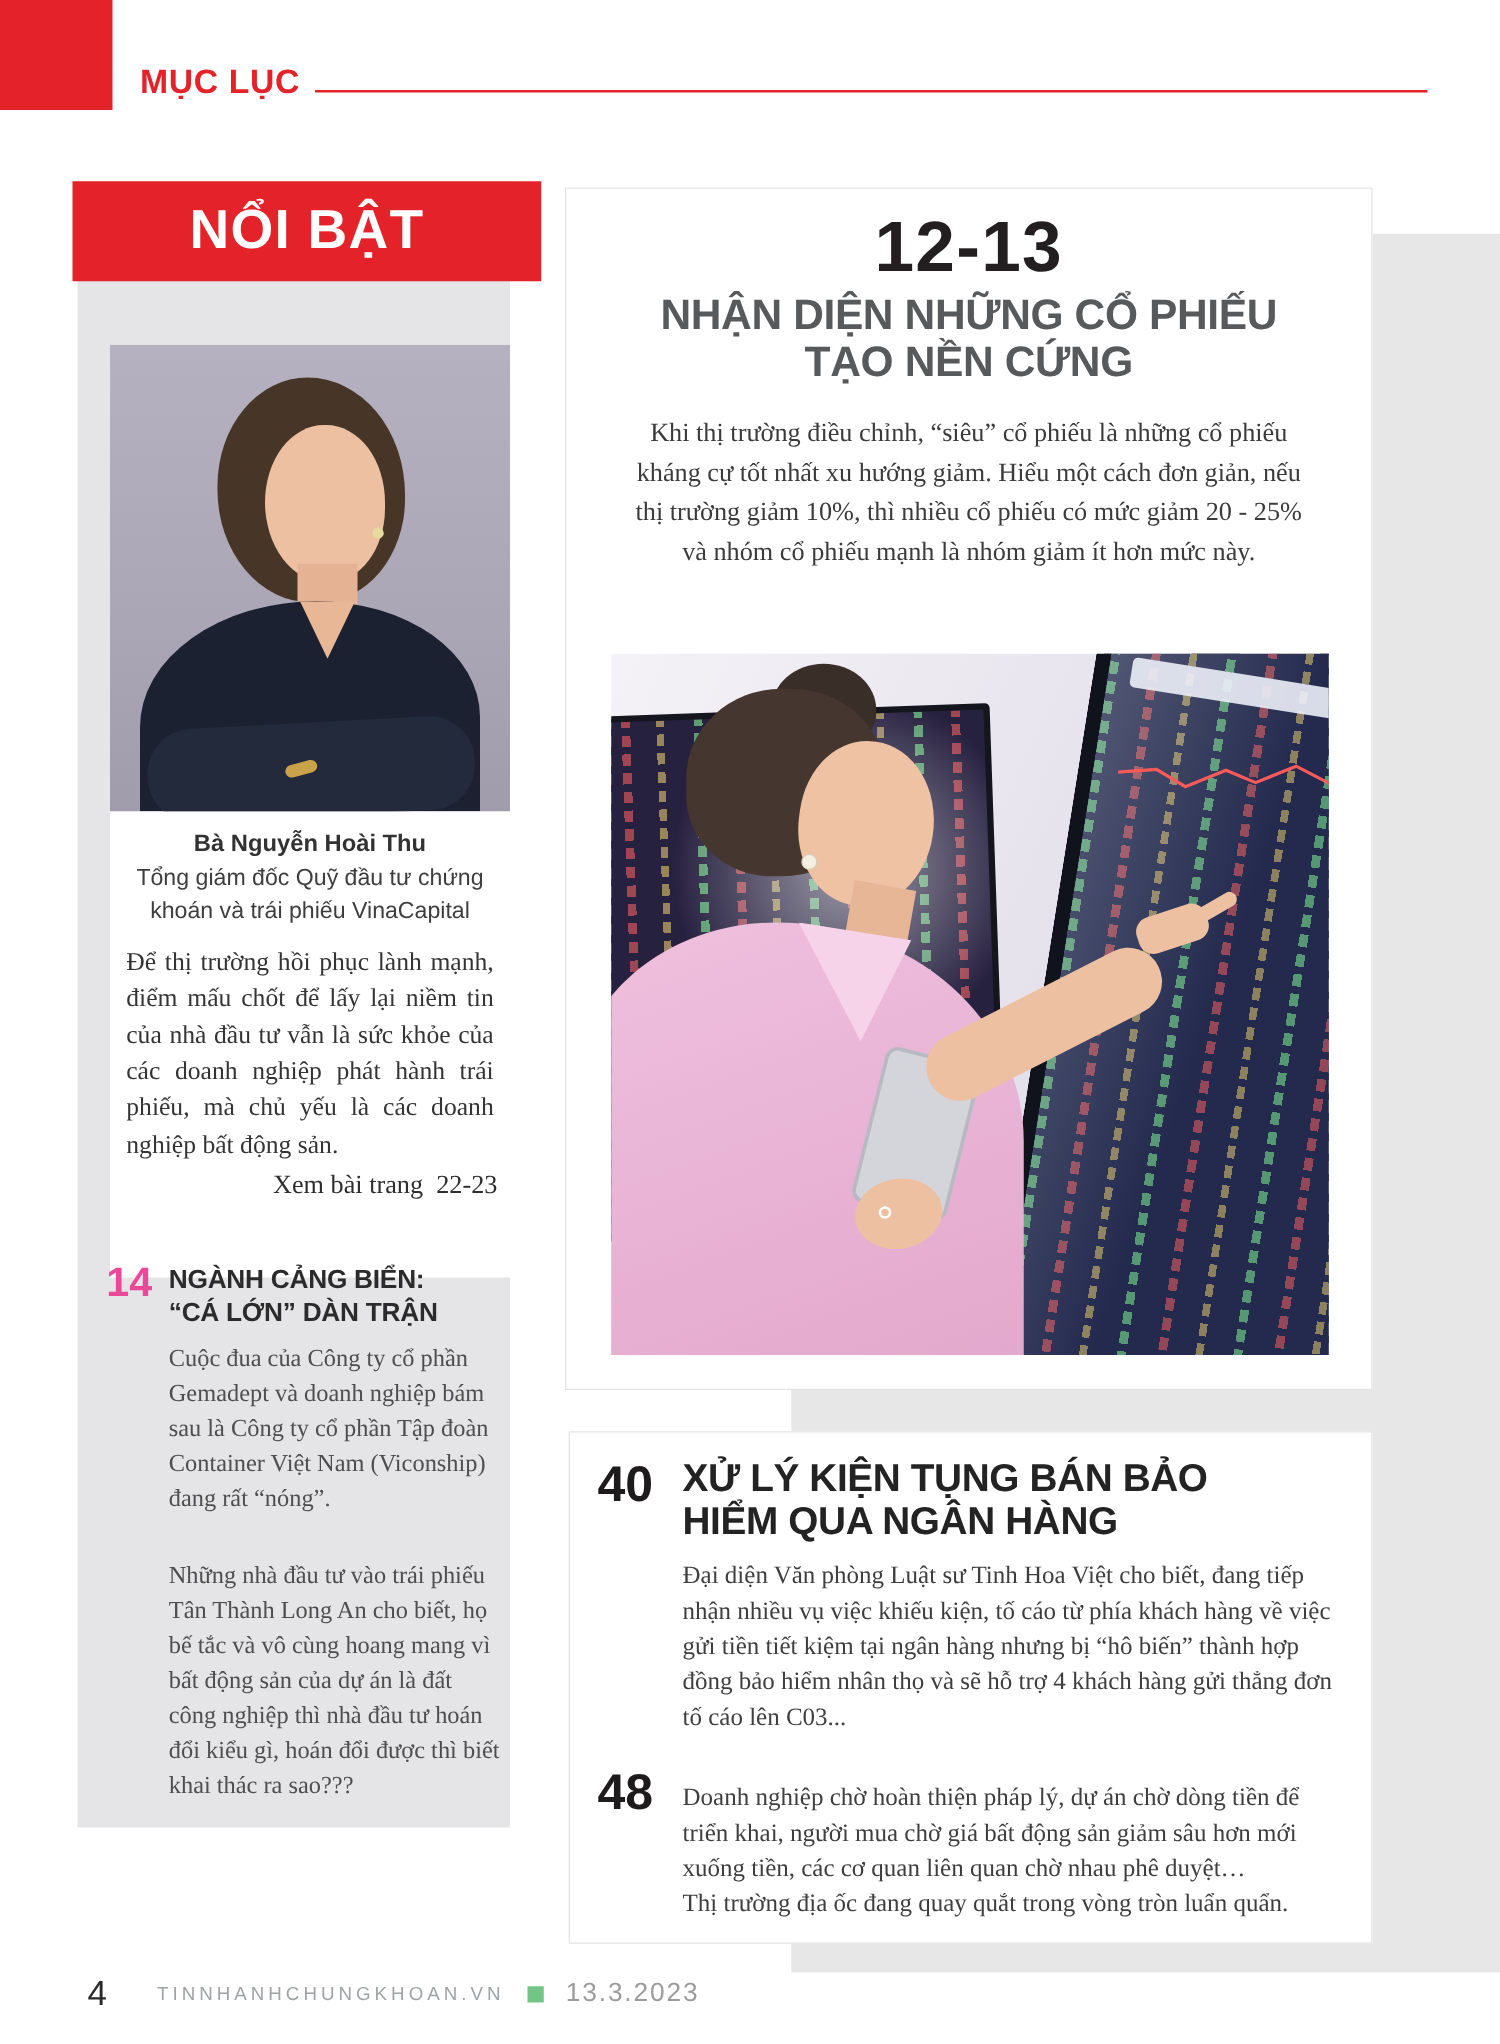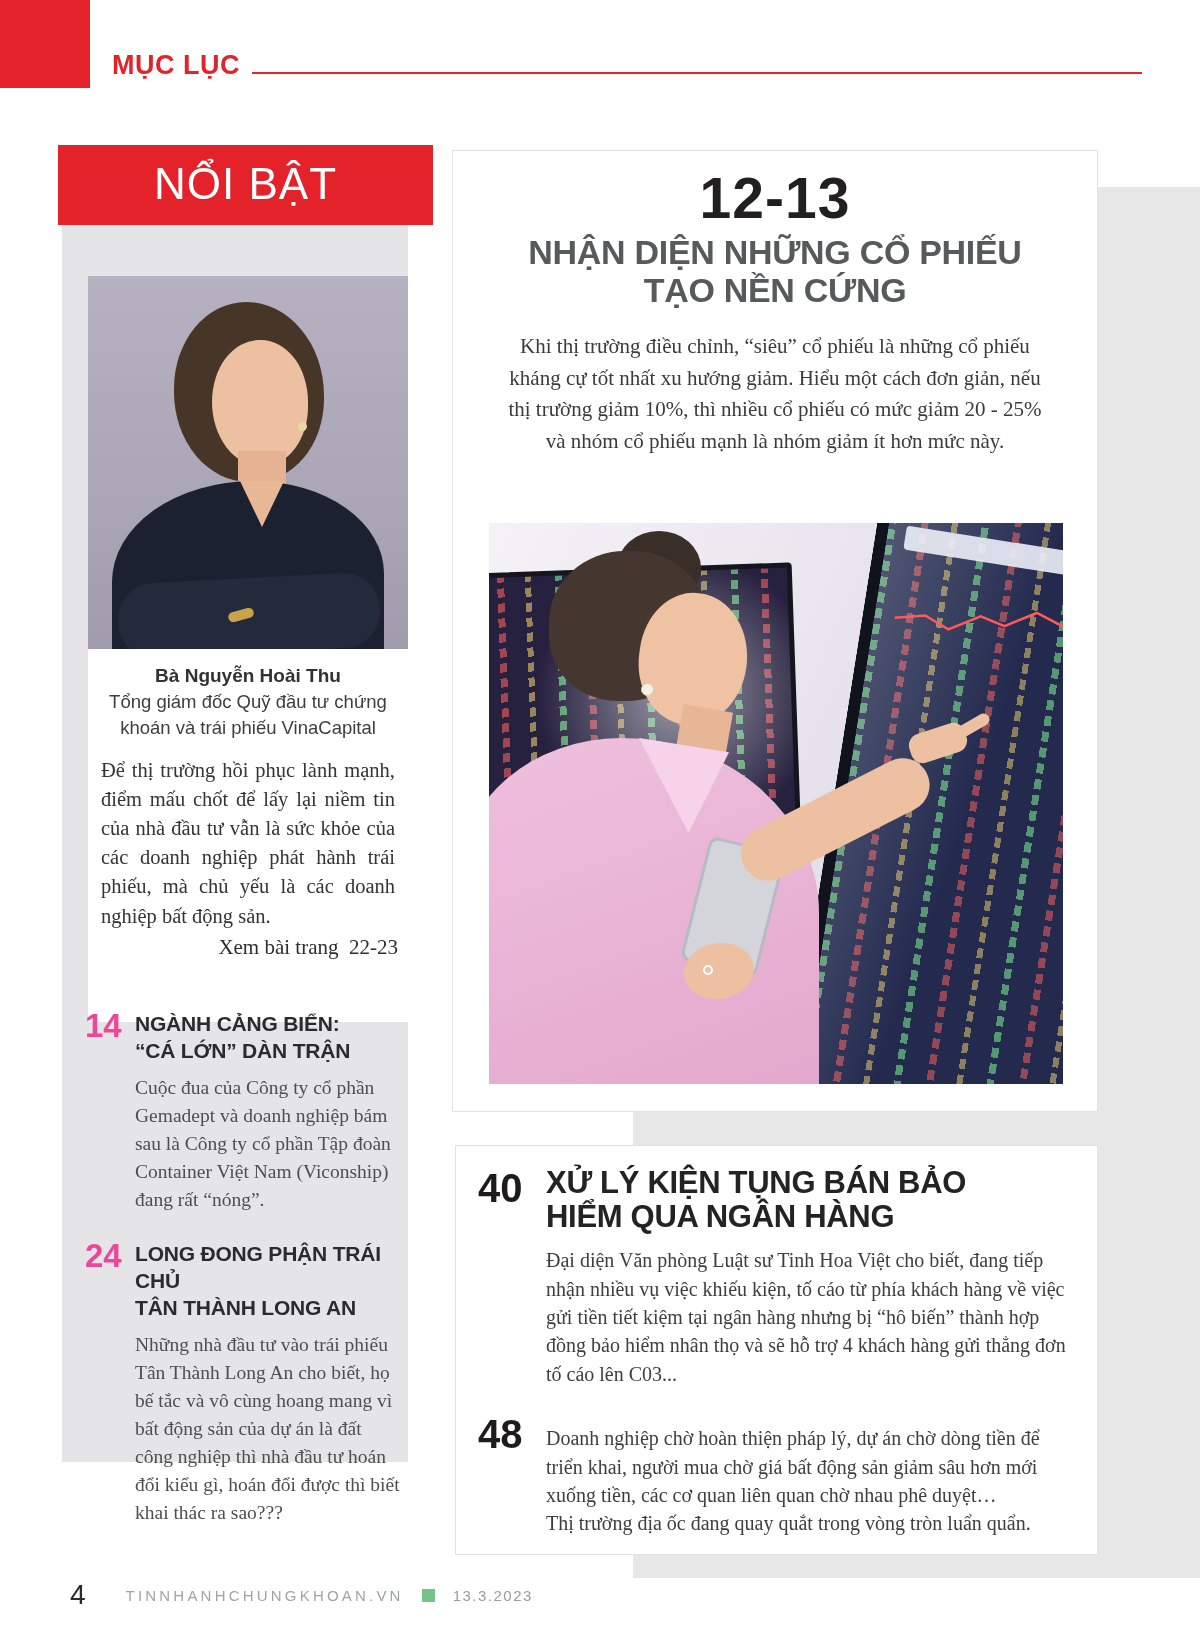--- a/index.html
+++ b/index.html
@@ -11,21 +11,21 @@
   .page{position:relative; width:1200px; height:1635px; background:#fff; overflow:hidden;}
 
   
   .corner-square{position:absolute; left:0; top:0; width:90px; height:88px; background:var(--accent-red,#e32329);}
   .muc-luc{position:absolute; left:112px; top:50px; font-size:27px; font-weight:700; letter-spacing:.5px; color:var(--accent-red,#e32329);}
   .header-rule{position:absolute; left:252px; top:72px; width:890px; height:2px; background:var(--accent-red,#e32329);}
 
   
   .left-panel{position:absolute; left:62px; top:145px; width:346px; height:1317px; background:var(--panel-gray,#e5e5e7);}
   .noibat-banner{position:absolute; left:58px; top:145px; width:375px; height:80px; background:var(--accent-red,#e32329);
-    color:#fff; font-size:44px; font-weight:400; letter-spacing:1px; text-align:center; line-height:78px;}
+    color:#fff; font-size:44px; font-weight:700; letter-spacing:1px; text-align:center; line-height:78px;}
   .featured-card{position:absolute; left:88px; top:252px; width:320px; height:746px; background:#fff;margin-top:24px;}
   .portrait{position:relative; width:320px; height:373px; overflow:hidden;
     background:linear-gradient(180deg,#b5b1c0 0%,#aaa6b5 60%,#a09cab 100%);}
   .p-hair{position:absolute; left:86px; top:26px; width:150px; height:180px; background:#473527; border-radius:48% 52% 46% 50%;}
   .p-face{position:absolute; left:124px; top:64px; width:96px; height:126px; background:#edc0a2; border-radius:50% 50% 48% 52%;}
   .p-neck{position:absolute; left:150px; top:175px; width:48px; height:48px; background:#e5b394;}
   .p-earring{position:absolute; left:210px; top:146px; width:9px; height:9px; background:#e8d9a0; border-radius:50%;}
   .p-suit{position:absolute; left:24px; top:205px; width:272px; height:168px; background:#1b2130; border-radius:52% 48% 0 0 / 60% 55% 0 0;}
   .p-vneck{position:absolute; left:152px; top:205px; width:44px; height:46px; background:#e8b795; clip-path:polygon(0 0,100% 0,50% 100%);}
   .p-arms{position:absolute; left:30px; top:302px; width:262px; height:75px; background:#222a3b; border-radius:36px; transform:rotate(-3deg);}
@@ -93,21 +93,21 @@
   .b-item + .b-item{margin-top:24px;}
   .b-num{font-size:40px; font-weight:700; color:#1d1b1c; line-height:1; padding-left:8px; margin-top:2px;}
   .b-title{font-size:31px; font-weight:700; line-height:1.1; letter-spacing:-.3px; color:#232323; white-space:pre-line;}
   .b-desc{grid-column:2; margin-top:12px; font-family:"Liberation Serif","DejaVu Serif",serif; font-size:20px; line-height:1.42; color:#3e3e3e; white-space:pre-line;}
 
   
   .footer{position:absolute; left:70px; top:1578px; height:34px; display:flex; align-items:center;}
   .footer-page{font-size:28px; color:#2a2a2a;}
   .footer-site{margin-left:40px; font-size:15px; letter-spacing:3.2px; color:#a0a3a6;}
   .footer-square{margin-left:18px; width:13px; height:13px; background:var(--green,#72c585);}
-  .footer-date{margin-left:18px; font-size:15px; letter-spacing:1.5px; color:#9b9b9b;}
+  .footer-date{margin-left:18px; font-size:21px; letter-spacing:1.5px; color:#9b9b9b;}
 </style>
 </head>
 <body>
 
 <div class="page">
 
   <div class="corner-square"></div>
   <div class="muc-luc">MỤC LỤC</div>
   <div class="header-rule"></div>
 
@@ -135,25 +135,20 @@
   <div class="l-item l-item-14">
     <div class="l-head">
       <div class="l-num">14</div>
       <div class="l-title">NGÀNH CẢNG BIỂN:
 “CÁ LỚN” DÀN TRẬN</div>
     </div>
     <div class="l-desc">Cuộc đua của Công ty cổ phần Gemadept và doanh nghiệp bám sau là Công ty cổ phần Tập đoàn Container Việt Nam (Viconship) đang rất “nóng”.</div>
   </div>
 
   <div class="l-item l-item-24">
-    <div class="l-head">
-      <div class="l-num">24</div>
-      <div class="l-title">LONG ĐONG PHẬN TRÁI CHỦ
-TÂN THÀNH LONG AN</div>
-    </div>
     <div class="l-desc">Những nhà đầu tư vào trái phiếu Tân Thành Long An cho biết, họ bế tắc và vô cùng hoang mang vì bất động sản của dự án là đất công nghiệp thì nhà đầu tư hoán đổi kiểu gì, hoán đổi được thì biết khai thác ra sao???</div>
   </div>
 
   <div class="right-backdrop"></div>
 
   <div class="main-card">
     <div class="feature-pages">12-13</div>
     <div class="feature-title">NHẬN DIỆN NHỮNG CỔ PHIẾU
 TẠO NỀN CỨNG</div>
     <div class="feature-intro">Khi thị trường điều chỉnh, “siêu” cổ phiếu là những cổ phiếu kháng cự tốt nhất xu hướng giảm. Hiểu một cách đơn giản, nếu thị trường giảm 10%, thì nhiều cổ phiếu có mức giảm 20 - 25% và nhóm cổ phiếu mạnh là nhóm giảm ít hơn mức này.</div>

